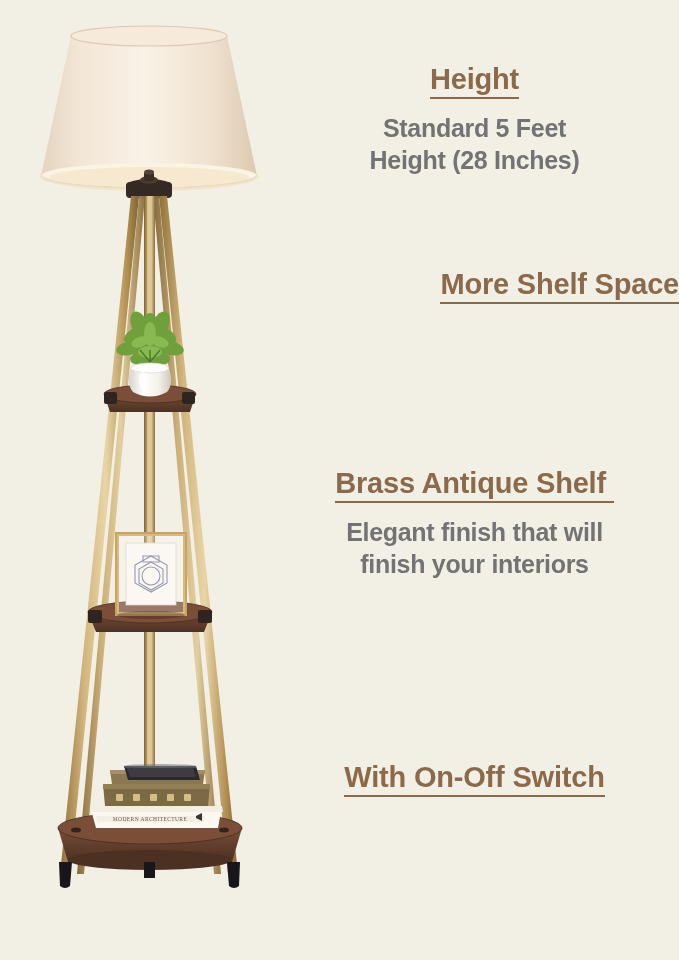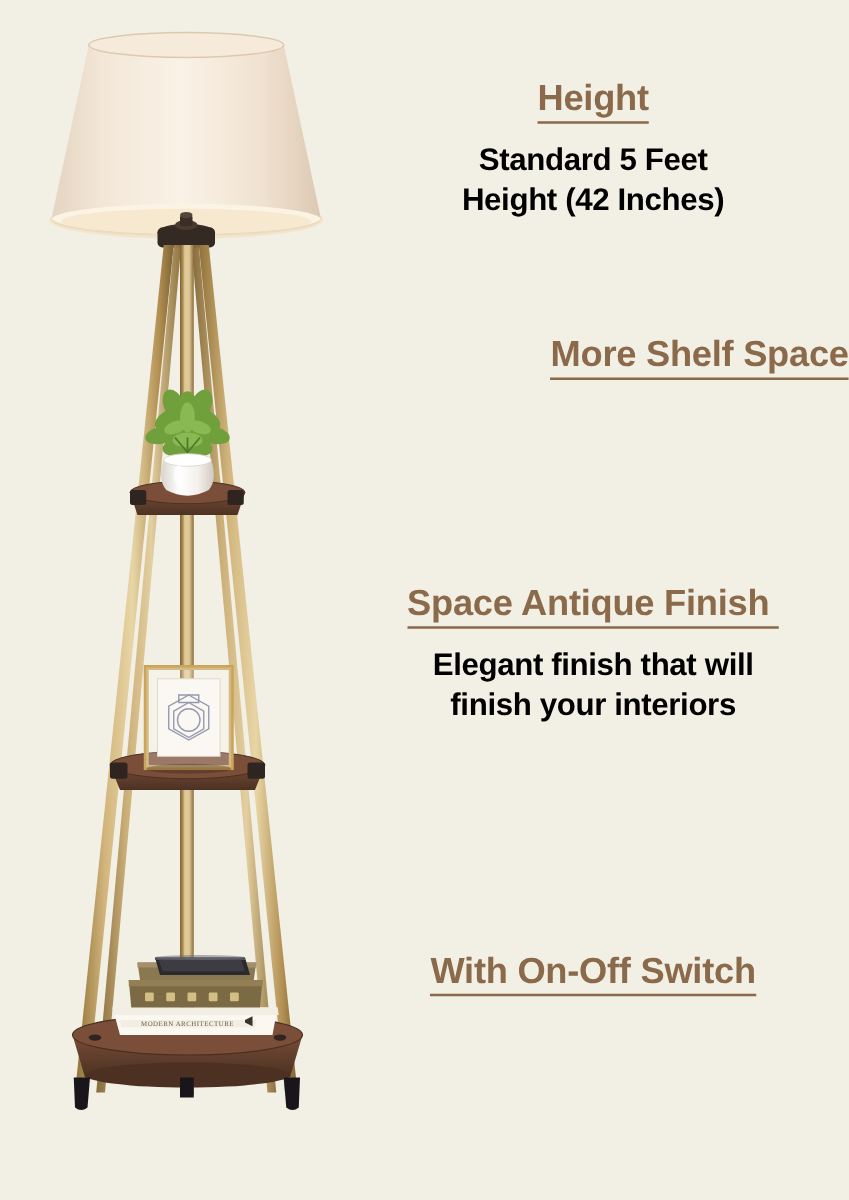--- a/index.html
+++ b/index.html
@@ -59,21 +59,21 @@
     letter-spacing: -0.2px;
     border-bottom: 2.5px solid #8A6A4A;
     padding-bottom: 1px;
     white-space: pre;
   }
   .feature-body {
     margin-top: 14px;
     font-size: 25px;
     font-weight: bold;
     line-height: 1.26;
-    color: #000000;
+    color: #737373;
     letter-spacing: -0.3px;
   }
   .feature-body .line {
     display: block;
   }
 </style>
 </head>
 <body>
 
 <div class="page">
@@ -269,30 +269,30 @@
       </g>
     </svg>
   </div>
 
   <div class="features">
 
     <div class="feature-block" style="top:62px;">
       <div class="feature-heading">Height</div>
       <div class="feature-body">
         <span class="line">Standard 5 Feet</span>
-        <span class="line">Height (42 Inches)</span>
+        <span class="line">Height (28 Inches)</span>
       </div>
     </div>
 
     <div class="feature-block" style="top:267px;text-align:right;">
       <div class="feature-heading">More Shelf Space</div>
     </div>
 
     <div class="feature-block" style="top:466px;">
-      <div class="feature-heading">Space Antique Finish </div>
+      <div class="feature-heading">Brass Antique Shelf </div>
       <div class="feature-body">
         <span class="line">Elegant finish that will</span>
         <span class="line">finish your interiors</span>
       </div>
     </div>
 
 
     <div class="feature-block" style="top:760px;">
       <div class="feature-heading">With On-Off Switch</div>
     </div>

